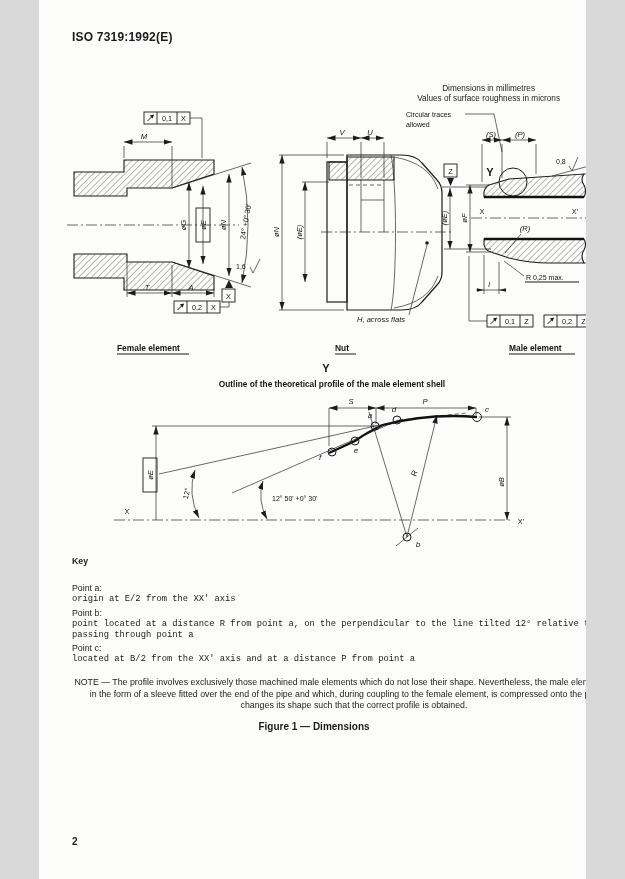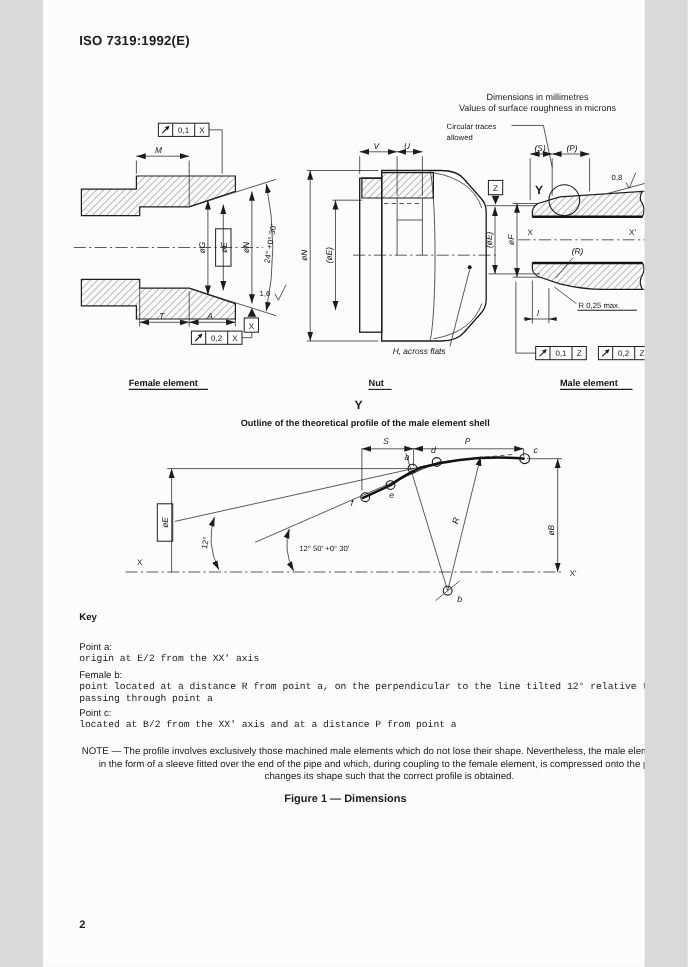--- a/index.html
+++ b/index.html
@@ -309,21 +309,21 @@
     </g>
   </svg>
 
   <div class="key">
     <div class="key-h">Key</div>
     <div class="krow">
       <span class="kterm">Point a:</span>
       <span class="kdesc">origin at E/2 from the XX' axis</span>
     </div>
     <div class="krow">
-      <span class="kterm">Female b:</span>
+      <span class="kterm">Point b:</span>
       <span class="kdesc">point located at a distance R from point a, on the perpendicular to the line tilted 12° relative to XX' and passing through point a</span>
     </div>
     <div class="krow">
       <span class="kterm">Point c:</span>
       <span class="kdesc">located at B/2 from the XX' axis and at a distance P from point a</span>
     </div>
   </div>
 
   <div class="note">NOTE — The profile involves exclusively those machined male elements which do not lose their shape. Nevertheless, the male element may be in the form of a sleeve fitted over the end of the pipe and which, during coupling to the female element, is compressed onto the pipe and changes its shape such that the correct profile is obtained.</div>
 

